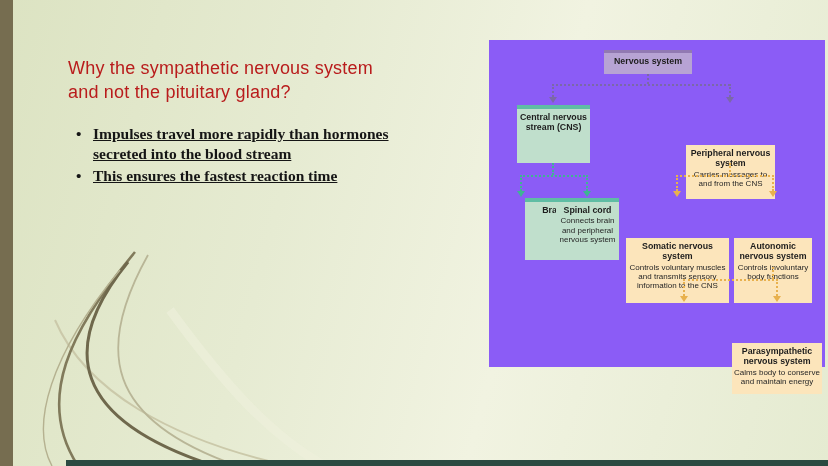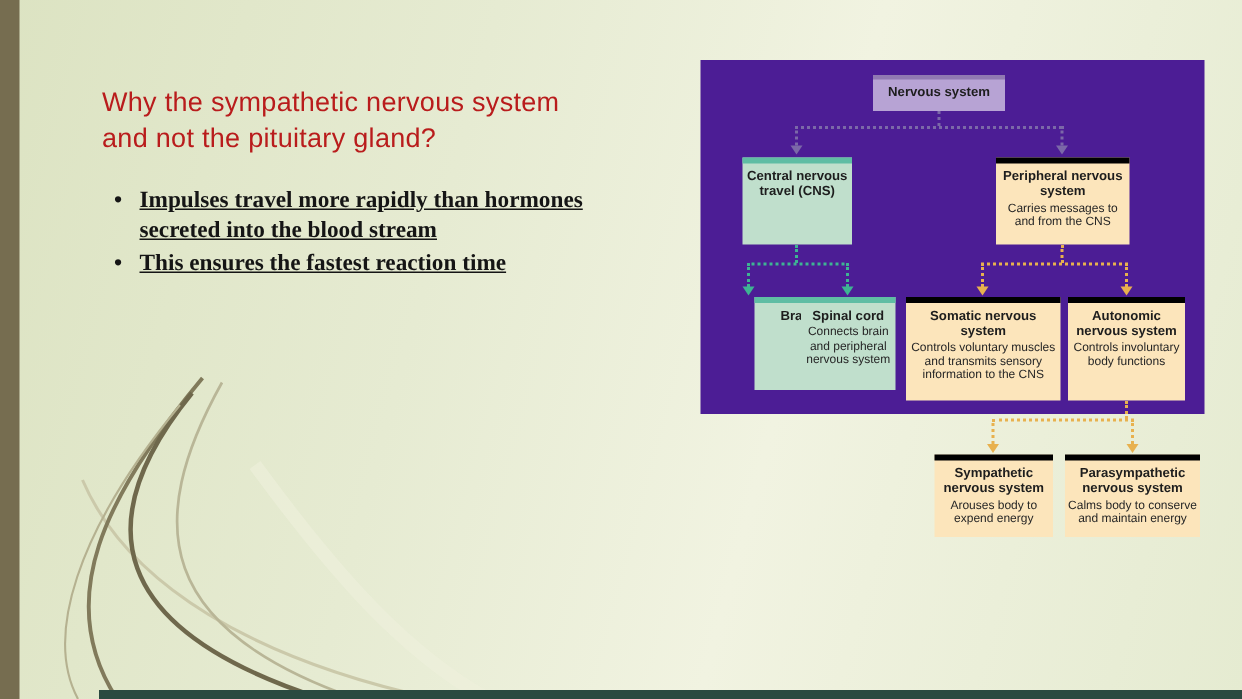--- a/index.html
+++ b/index.html
@@ -20,27 +20,27 @@
   .bullets{
     position:absolute;left:76px;top:124px;width:370px;
     font-family:"Liberation Serif",serif;font-weight:bold;
     font-size:15.5px;color:#151515;
   }
   .bullet{display:flex;line-height:1.32;margin-bottom:1px;}
   .bullet .marker{flex:0 0 17px;width:17px;}
   .bullet .btext{width:336px;text-decoration:underline;}
 
   
-  .panel{position:absolute;left:467px;top:40px;width:336px;height:236px;background:#4c1d95;}
+  .panel{position:absolute;left:489px;top:40px;width:336px;height:327px;background:#8b5cf6;}
   .node{position:absolute;box-sizing:border-box;text-align:center;color:#1d1d1d;}
   .node .t{font-weight:bold;font-size:8.8px;line-height:1.18;padding:3px 1px 0 1px;}
   .node .d{font-size:8px;line-height:1.16;margin-top:1px;padding:0 1px;color:#262626;}
   .theme-purple{background:#b7a3d4;border-top:3px solid #9179b2;}
   .theme-green{background:#c0dfcc;border-top:4px solid #5fbda4;}
-  .theme-orange{background:#fce5bb;border-top:4px solid #000000;}
+  .theme-orange{background:#fce5bb;border-top:4px solid #8b5cf6;margin-top:36px;}
 
   #node-nervous{left:115px;top:10px;width:88px;height:24px;}
   #node-cns{left:28px;top:65px;width:73px;height:58px;}
   #node-pns{left:197px;top:65px;width:89px;height:58px;}
   #node-brain{left:4px;top:158px;width:57px;height:62px;margin-left:32px;}
   #node-spinal{left:67px;top:158px;width:63px;height:62px;}
   #node-somatic{left:137px;top:158px;width:103px;height:69px;}
   #node-autonomic{left:245px;top:158px;width:78px;height:69px;}
   #node-symp{left:156px;top:263px;width:79px;height:55px;}
   #node-parasymp{left:243px;top:263px;width:90px;height:55px;}
@@ -84,21 +84,21 @@
   </div>
 </div>
 
 <div class="panel">
 
   <div class="node theme-purple" id="node-nervous">
     <div class="t">Nervous system</div>
   </div>
 
   <div class="node theme-green" id="node-cns">
-    <div class="t">Central nervous travel (CNS)</div>
+    <div class="t">Central nervous stream (CNS)</div>
   </div>
 
   <div class="node theme-orange" id="node-pns">
     <div class="t">Peripheral nervous system</div>
     <div class="d">Carries messages to and from the CNS</div>
   </div>
 
   <div class="node theme-green" id="node-brain">
     <div class="t">Brain</div>
   </div>
@@ -111,24 +111,20 @@
   <div class="node theme-green" id="node-spinal">
     <div class="t">Spinal cord</div>
     <div class="d">Connects brain and peripheral nervous system</div>
   </div>
 
   <div class="node theme-orange" id="node-autonomic">
     <div class="t">Autonomic nervous system</div>
     <div class="d">Controls involuntary body functions</div>
   </div>
 
-  <div class="node theme-orange" id="node-symp">
-    <div class="t">Sympathetic nervous system</div>
-    <div class="d">Arouses body to expend energy</div>
-  </div>
 
   <div class="node theme-orange" id="node-parasymp">
     <div class="t">Parasympathetic nervous system</div>
     <div class="d">Calms body to conserve and maintain energy</div>
   </div>
 
   <div>
     <div class="vline purple" style="left:158px;top:34px;height:10px;"></div>
     <div class="hline purple" style="left:63px;top:44px;width:178px;"></div>
     <div class="vline purple" style="left:63px;top:44px;height:13px;"></div>

